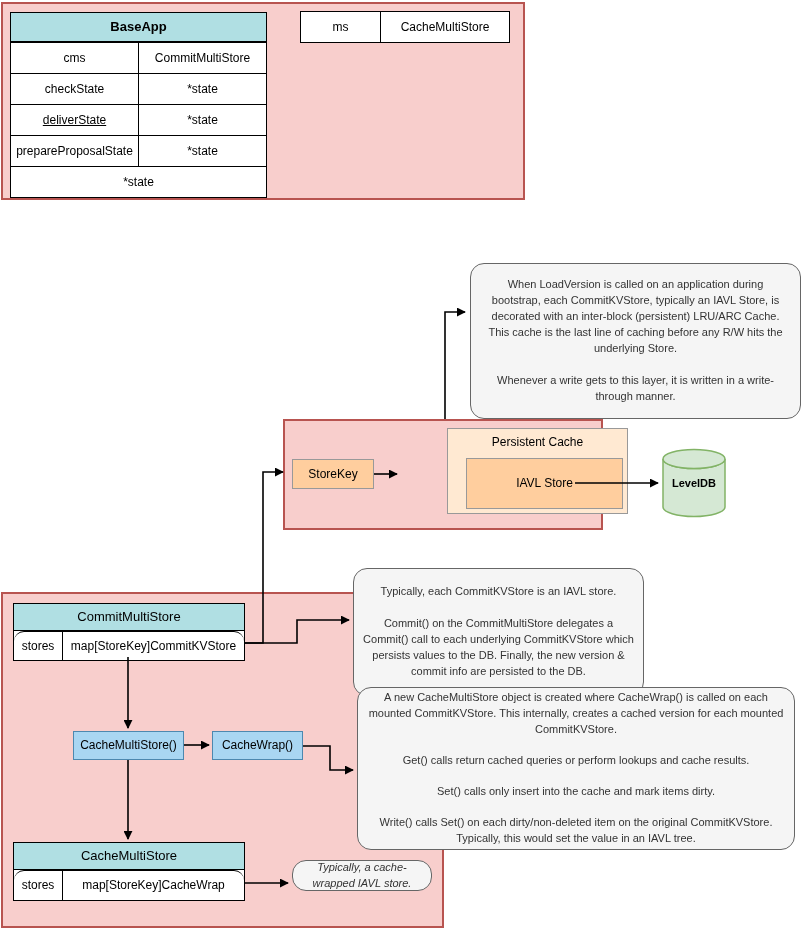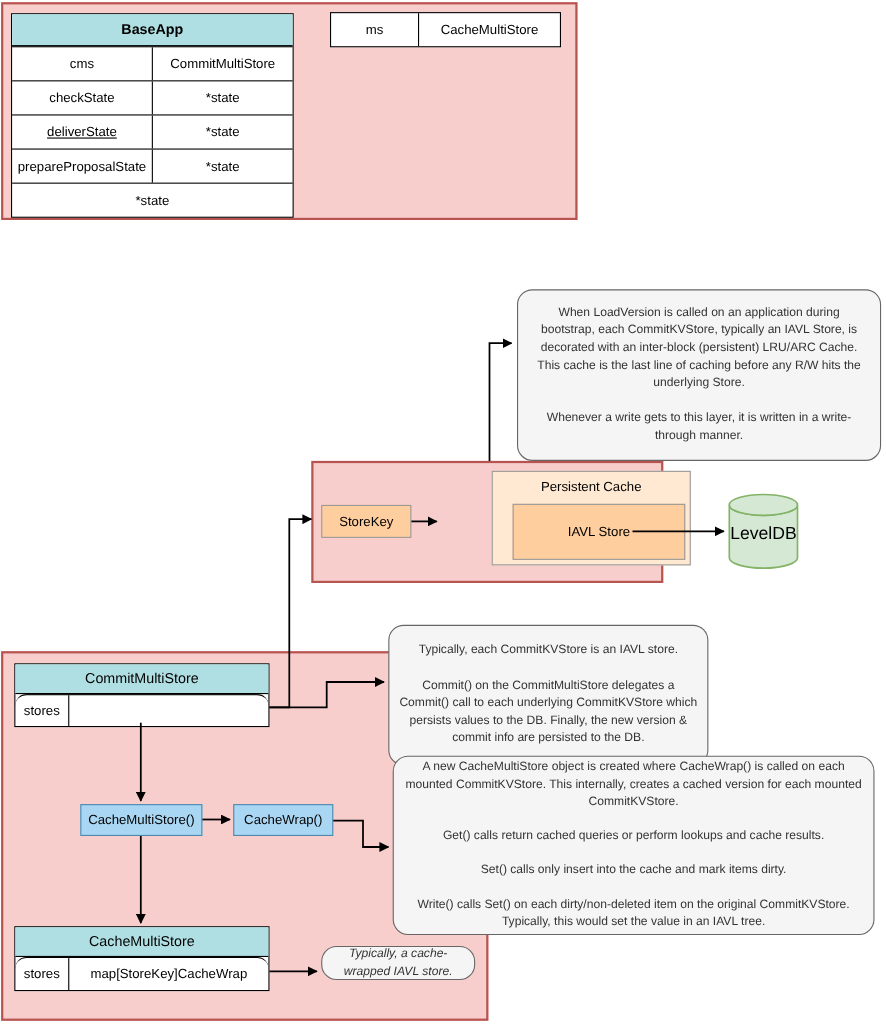--- a/index.html
+++ b/index.html
@@ -40,21 +40,21 @@
     display:flex;align-items:center;justify-content:center;
   }
   .note > div{width:100%;}
   
   svg.edges{position:absolute;left:0;top:0;z-index:3;pointer-events:none;}
   svg.edges path.edge{fill:none;stroke:#000;stroke-width:1.6px;}
   svg.edges #arrowhead path{fill:#000;}
   
   svg.cyl-svg{position:absolute;z-index:2;overflow:visible;}
   .cyl{fill:var(--db-fill,#d5e8d4);stroke:var(--db-stroke,#82b366);stroke-width:1.5px;}
-  .cyl-label{position:absolute;z-index:2;font-size:16px;text-align:center;}
+  .cyl-label{position:absolute;z-index:2;font-size:11px;text-align:center;font-weight:bold;}
 </style>
 </head>
 <body>
 
 <div class="canvas">
 
   <div class="group" style="left:1px;top:2px;width:524px;height:198px;"></div>
 
   <div class="group" style="left:283px;top:419px;width:320px;height:111px;"></div>
 
@@ -110,20 +110,21 @@
   <svg class="cyl-svg" style="left:662px;top:448px;" width="64" height="70" viewBox="0 0 64 70">
     <path class="cyl" d="M1,11 L1,59 A31,9.5 0 0 0 63,59 L63,11 A31,9.5 0 0 1 1,11 Z"></path>
     <ellipse class="cyl" cx="32" cy="11" rx="31" ry="9.5"></ellipse>
   </svg>
   <div class="cyl-label" style="left:662px;top:477px;width:64px;">LevelDB</div>
 
   <div class="uml-table tbl-bottom" style="left:13px;top:603px;width:232px;">
     <div class="uml-header">CommitMultiStore</div>
     <div class="uml-row">
       <div class="uml-cell c1" style="width:49px;">stores</div>
+      <div class="uml-cell c2">map[StoreKey]CommitKVStore</div>
     </div>
   </div>
 
   <div class="box fn-box" style="left:73px;top:731px;width:111px;height:29px;line-height:27px;">
     <span>CacheMultiStore()</span>
   </div>
   <div class="box fn-box" style="left:212px;top:731px;width:91px;height:29px;line-height:27px;">
     <span>CacheWrap()</span>
   </div>
 

